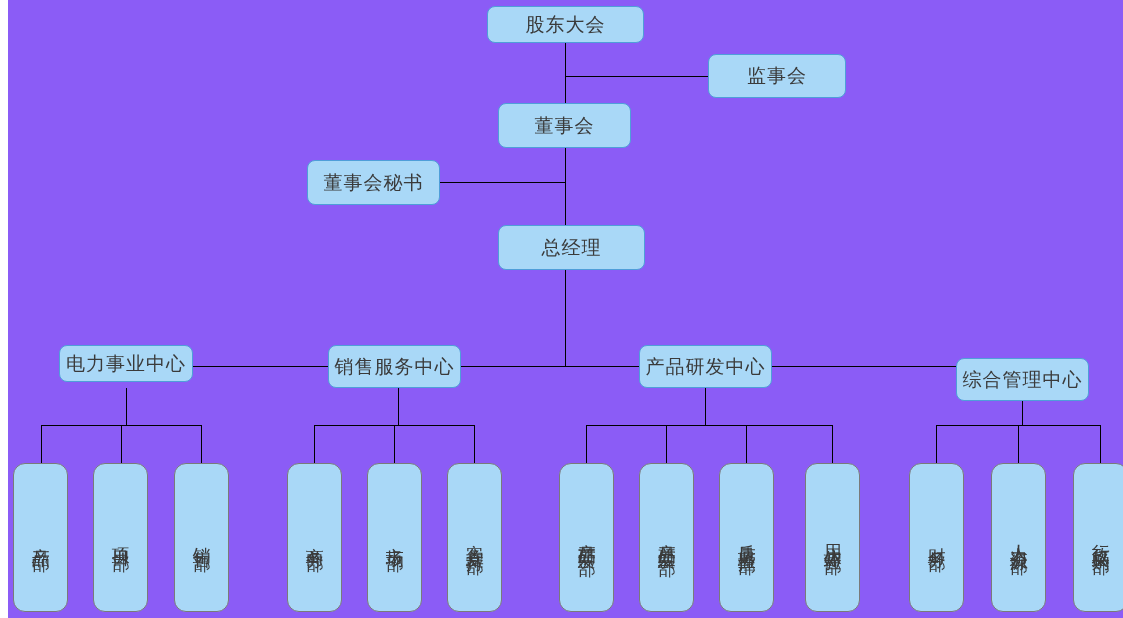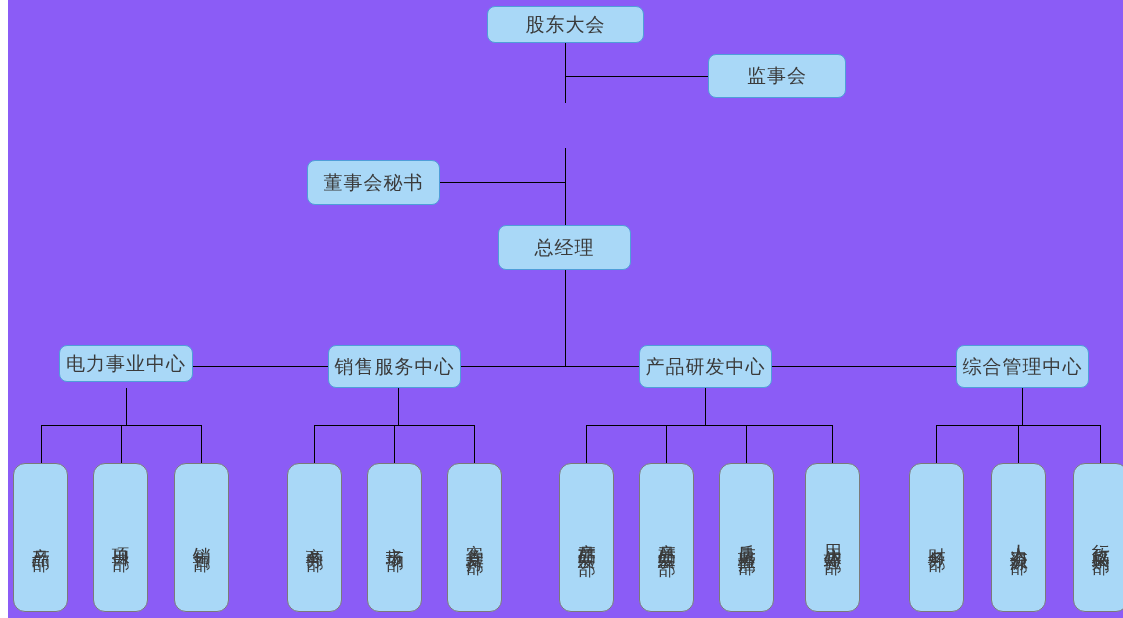--- a/index.html
+++ b/index.html
@@ -91,37 +91,40 @@
   <div class="vline" style="left:928px;  top:425px; height:38px;"></div>
   <div class="vline" style="left:1010px; top:425px; height:38px;"></div>
   <div class="vline" style="left:1092px; top:425px; height:38px;"></div>
 
   <div class="node h" style="left:479px; top:6px;   width:157px; height:37px;">
     <span class="label">股东大会</span>
   </div>
   <div class="node h" style="left:700px; top:54px;  width:138px; height:44px;">
     <span class="label">监事会</span>
   </div>
+  <div class="node h" style="left:490px; top:103px; width:133px; height:45px;">
+    <span class="label">董事会</span>
+  </div>
   <div class="node h" style="left:299px; top:160px; width:133px; height:45px;justify-content:center;">
     <span class="label">董事会秘书</span>
   </div>
-  <div class="node h" style="left:490px; top:225px; width:133px; height:45px;">
+  <div class="node h" style="left:490px; top:225px; width:147px; height:45px;">
     <span class="label">总经理</span>
   </div>
 
   <div class="node h" style="left:51px;  top:345px; width:134px; height:37px;">
     <span class="label">电力事业中心</span>
   </div>
   <div class="node h" style="left:320px; top:345px; width:133px; height:43px;">
     <span class="label">销售服务中心</span>
   </div>
   <div class="node h" style="left:631px; top:345px; width:133px; height:43px;">
     <span class="label">产品研发中心</span>
   </div>
-  <div class="node h" style="left:948px; top:345px; width:133px; height:43px;">
+  <div class="node h" style="left:948px; top:358px; width:133px; height:43px;">
     <span class="label">综合管理中心</span>
   </div>
 
   <div class="node v" style="left:5px;   top:463px; width:55px; height:149px;">
     <span class="label">产品部</span>
   </div>
   <div class="node v" style="left:85px;  top:463px; width:55px; height:149px;">
     <span class="label">项目部</span>
   </div>
   <div class="node v" style="left:166px; top:463px; width:55px; height:149px;">

